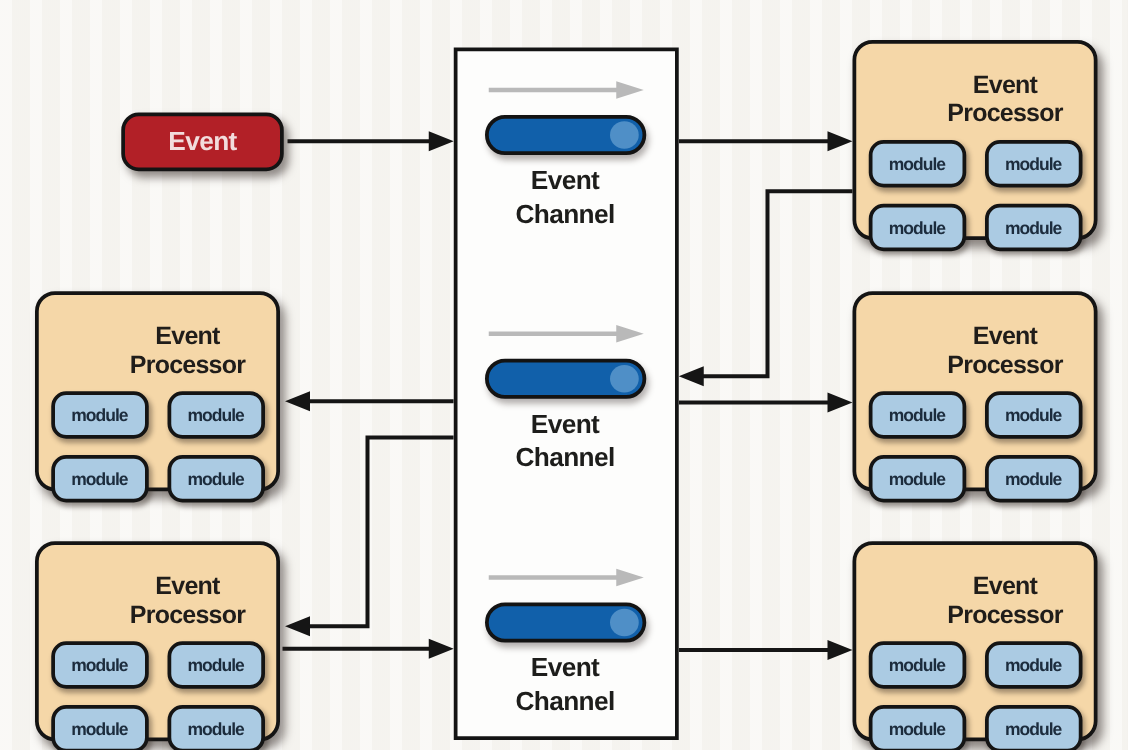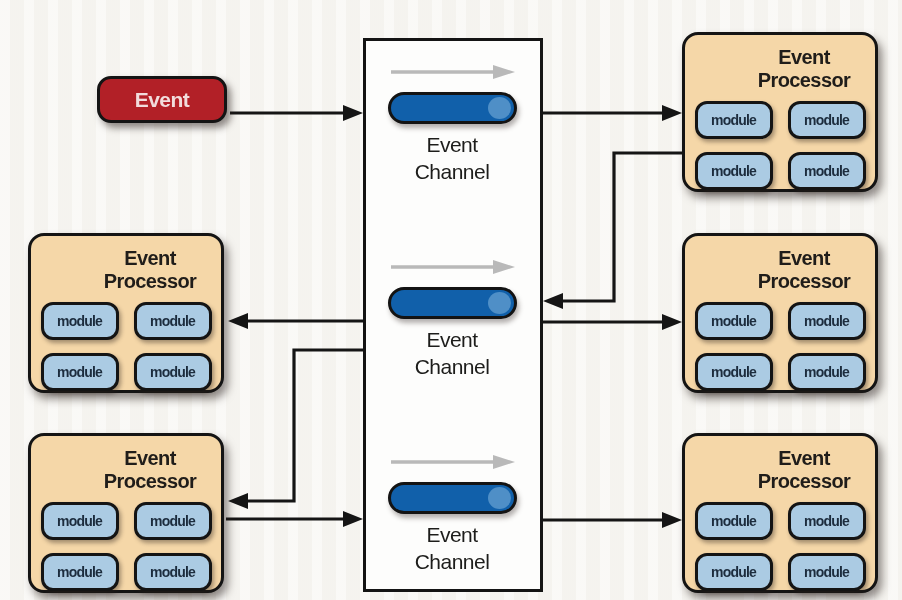--- a/index.html
+++ b/index.html
@@ -33,21 +33,21 @@
   .connectors polyline {
     fill: none;
     stroke: var(--line_black, #151515);
     stroke-width: 3.2;
   }
   .connectors polygon { fill: var(--line_black, #151515); }
 
   
   .event-pill {
     position: absolute;
-    left: 97px; top: 76px;
+    left: 97px; top: 90px;
     width: 124px; height: 41px;
     background: var(--event_red, #b22027);
     border: 3px solid #141414;
     border-radius: 14px;
     box-shadow: 4px 5px 7px rgba(40,30,25,0.5);
     display: flex; align-items: center; justify-content: center;
   }
   .event-pill span {
     color: #f2dcdc;
     font-size: 21px; font-weight: bold;
@@ -82,37 +82,37 @@
     position: absolute;
     right: 3px; top: 2px;
     width: 23px; height: 22px;
     border-radius: 50%;
     background: var(--channel_blue_light, #4f8fc7);
   }
   .channel-label {
     margin-top: 8px;
     width: 100px;
     text-align: center;
-    font-size: 21px; font-weight: normal;
+    font-size: 21px; font-weight: bold;
     letter-spacing: -0.5px;
     line-height: 1.28;
     color: #1d1d1b;
   }
 
   
   .processor {
     position: absolute;
     width: 190px; height: 154px;
     background: var(--processor_tan, #f5d7a8);
     border: 3px solid #141414;
     border-radius: 16px;
     box-shadow: 4px 6px 8px rgba(40,30,25,0.5);
   }
   .proc-title {
-    margin-top: 11px;
+    margin-top: 22px;
     text-align: center;
     font-size: 20px; font-weight: bold;
     letter-spacing: -0.6px;
     color: #201d1a;
     padding-left: 48px;
   }
   .modules {
     margin-top: 9px;
     display: grid;
     grid-template-columns: repeat(2, 78px);

